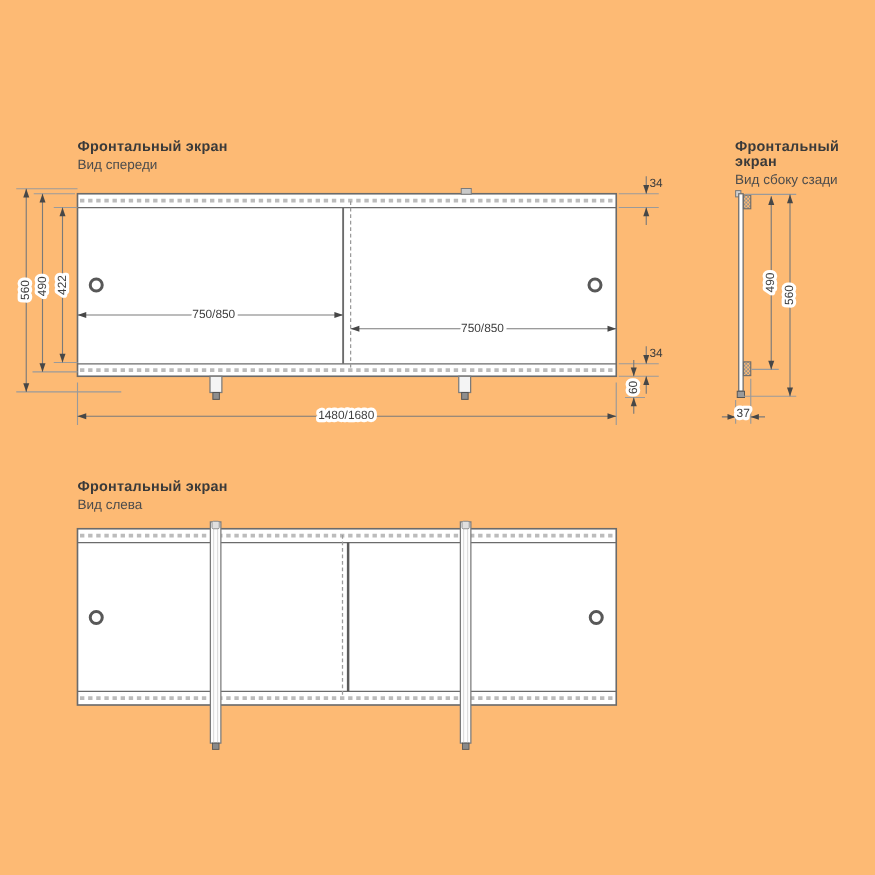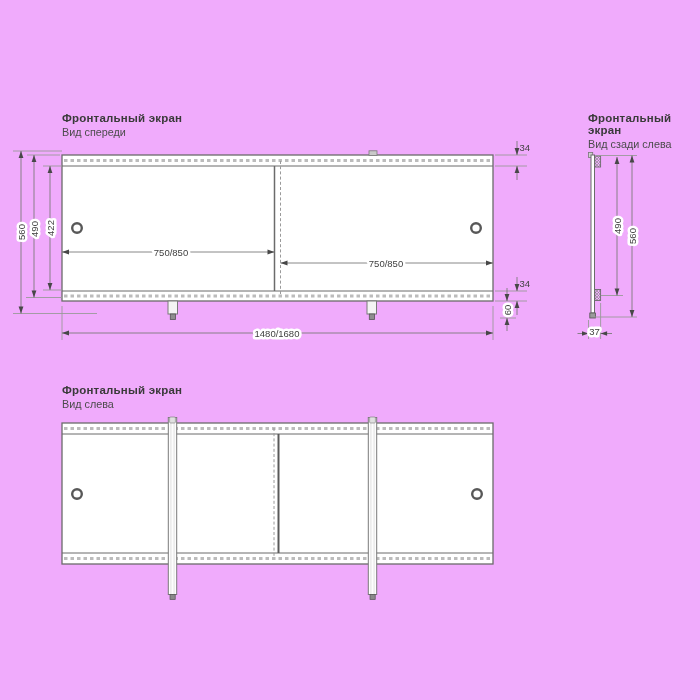--- a/index.html
+++ b/index.html
@@ -1,16 +1,16 @@
 <!DOCTYPE html>
 <html><head>
 <meta charset="utf-8">
 <style>
   html,body{margin:0;padding:0;background:#fff;}
-  #canvas{position:relative;width:700px;height:700px;background:#f0abfc;overflow:hidden;
+  #canvas{position:relative;width:700px;height:700px;background:#fdba74;overflow:hidden;
           font-family:"Liberation Sans",sans-serif;}
   #drawing{position:absolute;left:0;top:0;}
   .title-block{position:absolute;color:#3a3a3a;}
   .title-block .t1{font-weight:bold;font-size:11.5px;letter-spacing:.2px;}
   .title-block .t2{font-weight:normal;font-size:10.8px;color:#4c4c4c;margin-top:2px;}
   svg text{font-family:"Liberation Sans",sans-serif;font-size:9.5px;fill:#3f3f3f;}
   .dim-label{paint-order:stroke;stroke:#ffffff;stroke-width:5px;stroke-linejoin:round;}
   .edge{stroke:#6b6b6b;stroke-width:1.3;fill:#ffffff;}
   .thin{stroke:#6b6b6b;stroke-width:1;fill:none;}
   .raildash{stroke:#bcbcbc;stroke-width:3;stroke-dasharray:3.5 3;fill:none;}
@@ -24,21 +24,21 @@
 <body>
 
 <div id="canvas">
 
   <div class="title-block" style="left:62px;top:112px;">
     <div class="t1">Фронтальный экран</div>
     <div class="t2">Вид спереди</div>
   </div>
   <div class="title-block" style="left:588px;top:112px;">
     <div class="t1">Фронтальный экран</div>
-    <div class="t2">Вид сзади слева</div>
+    <div class="t2">Вид сбоку сзади</div>
   </div>
   <div class="title-block" style="left:62px;top:384px;">
     <div class="t1">Фронтальный экран</div>
     <div class="t2">Вид слева</div>
   </div>
 
   <svg id="drawing" width="700" height="700" viewBox="0 0 700 700">
     <defs>
       <pattern id="xhatch" width="3" height="3" patternUnits="userSpaceOnUse">
         <path d="M0 0L3 3M3 0L0 3" stroke="#8f8f8f" stroke-width="0.7"></path>

